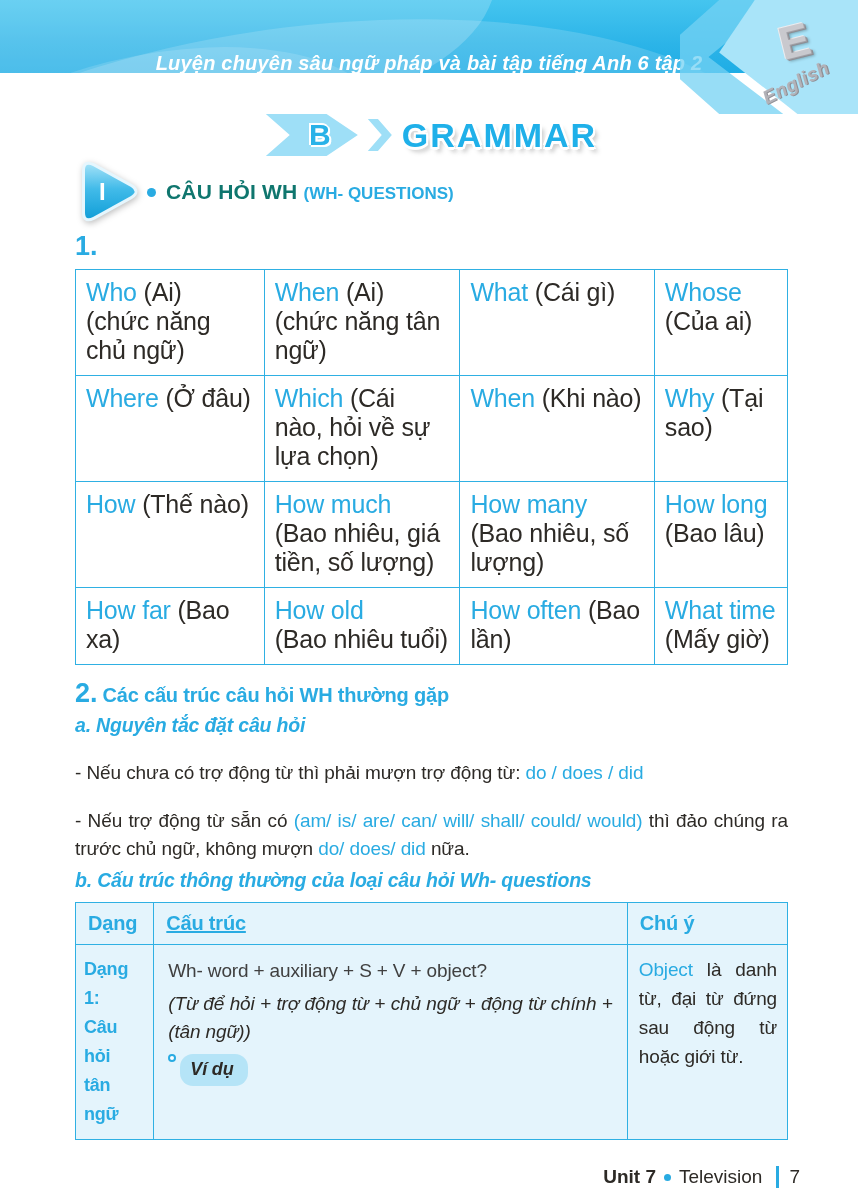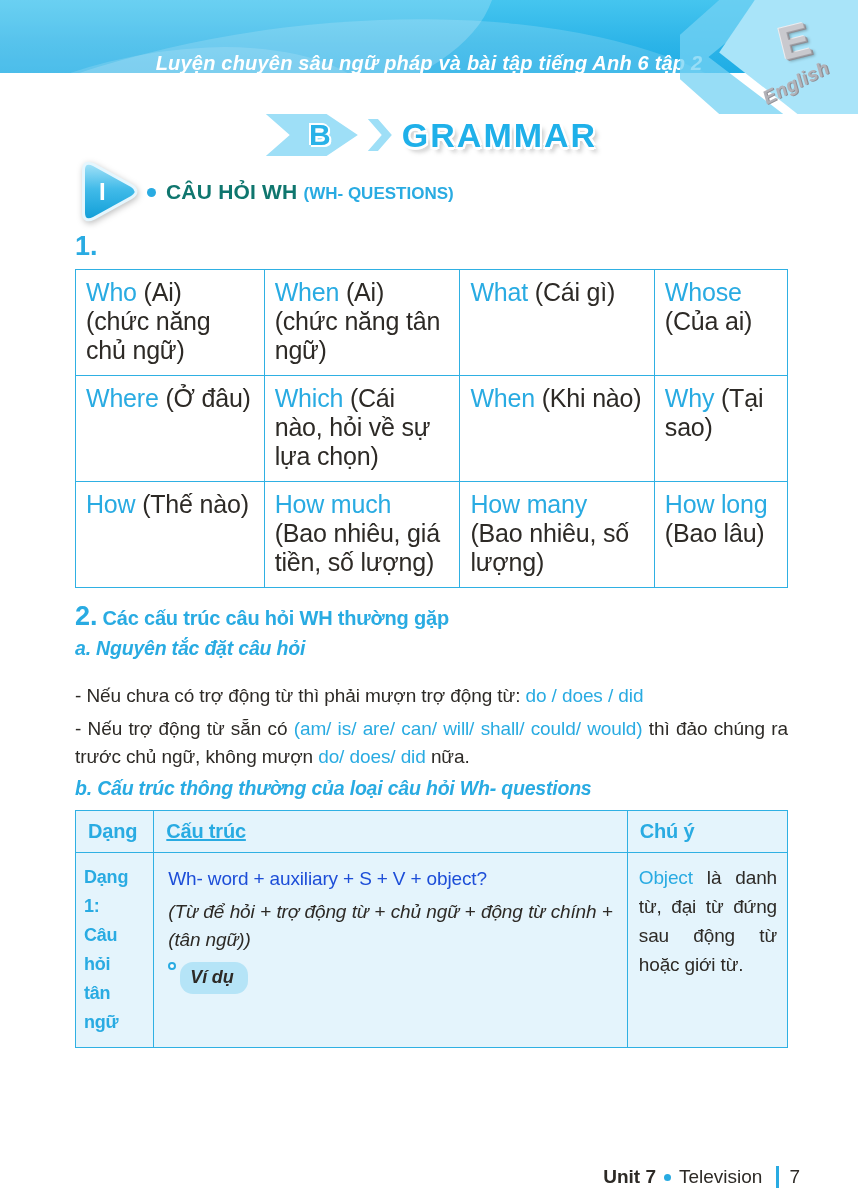--- a/index.html
+++ b/index.html
@@ -73,21 +73,21 @@
   
   .st-table { margin-top:10px; }
   .st-table th, .st-table td { border:1.6px solid #2fb0e3; background:#e4f4fc; vertical-align:top; }
   .st-table th { text-align:left; font-size:20px; font-weight:bold; color:#29abe2; padding:9px 12px; letter-spacing:-.2px;margin-left:39px; }
   .st-table .col-dang{width:11%;} .st-table .col-cautruc{width:66.5%;text-decoration:underline;} .st-table .col-chuy{width:22.5%;}
   .dang-cell { padding:10px 6px 10px 8px; font-size:18px; font-weight:bold; color:#29abe2; line-height:29px; }
   .dang-cell .dl { display:block; letter-spacing:-.2px; }
   .dang-cell .dl2 { word-spacing:7px; }
   .dang-pad { height:118px; }
   .ct-cell { padding:10px 14px 12px 14px; font-size:19px; line-height:28px; letter-spacing:-.15px; }
-  .formula { color:#1d4ed8; margin-top:2px; }
+  .formula { color:#404040; margin-top:2px; }
   .trans { font-style:italic; text-align:justify; margin-top:5px; }
   .vidu-row { display:flex; align-items:flex-start; margin:8px 0 4px 0; }
   .vidu-circle { width:8px; height:8px; border:2.5px solid #29abe2; border-radius:50%; background:#fff; margin-right:4px; flex:0 0 auto; }
   .vidu-pill { background:#b5e4f7; border-radius:13px; padding:1px 14px 3px 10px;
     font-size:18px; font-weight:bold; font-style:italic; color:#2d2a26; }
   .chuy-cell { padding:10px 10px 10px 11px; font-size:19px; line-height:29px; text-align:justify; letter-spacing:-.15px; }
 
   
   .footer { position:absolute; right:58px; bottom:12px; display:flex; align-items:center; font-size:19px; }
   .footer .unit { font-weight:bold; color:#2d2a26; }
@@ -164,33 +164,39 @@
         <td class="c2"><span class="cy">Which</span><span> (Cái nào, hỏi về sự lựa chọn)</span></td>
         <td class="c3"><span class="cy">When</span><span> (Khi nào)</span></td>
         <td class="c4"><span class="cy">Why</span><span> (Tại sao)</span></td>
       </tr>
       <tr>
         <td class="c1"><span class="cy">How</span><span> (Thế nào)</span></td>
         <td class="c2"><span class="cy">How much</span><span> (Bao nhiêu, giá tiền, số lượng)</span></td>
         <td class="c3"><span class="cy">How many</span><span></span><span class="blk">(Bao nhiêu, số lượng)</span></td>
         <td class="c4"><span class="cy">How long</span><span></span><span class="blk">(Bao lâu)</span></td>
       </tr>
+      <tr>
+        <td class="c1"><span class="cy">How far</span><span> (Bao xa)</span></td>
+        <td class="c2"><span class="cy">How old</span><span></span><span class="blk">(Bao nhiêu tuổi)</span></td>
+        <td class="c3"><span class="cy">How often</span><span> (Bao lần)</span></td>
+        <td class="c4"><span class="cy">What time</span><span></span><span class="blk">(Mấy giờ)</span></td>
+      </tr>
     </tbody>
       </table>
 
     <div class="num-head" style="margin-top:13px;">
       <span class="n">2.</span>
       <span class="t">Các cấu trúc câu hỏi WH thường gặp</span>
     </div>
 
     <div class="sub-head">a. Nguyên tắc đặt câu hỏi</div>
 
     <p class="rule"><span>- Nếu chưa có trợ động từ thì phải mượn trợ động từ: </span><span class="cy">do / does / did</span></p>
 
-    <p class="rule" style="margin-top:5px;"><span>- Nếu trợ động từ sẵn có </span><span class="cy">(am/ is/ are/ can/ will/ shall/ could/ would)</span><span> thì đảo chúng ra trước chủ ngữ, không mượn </span><span class="cy">do/ does/ did</span><span> nữa.</span></p>
+    <p class="rule" style="margin-top:20px;"><span>- Nếu trợ động từ sẵn có </span><span class="cy">(am/ is/ are/ can/ will/ shall/ could/ would)</span><span> thì đảo chúng ra trước chủ ngữ, không mượn </span><span class="cy">do/ does/ did</span><span> nữa.</span></p>
 
     <div class="sub-head">b. Cấu trúc thông thường của loại câu hỏi Wh- questions</div>
 
 
     <table class="st-table">
       <tbody>
           <tr>
         <th class="col-dang">Dạng</th>
         <th class="col-cautruc">Cấu trúc</th>
         <th class="col-chuy">Chú ý</th>

